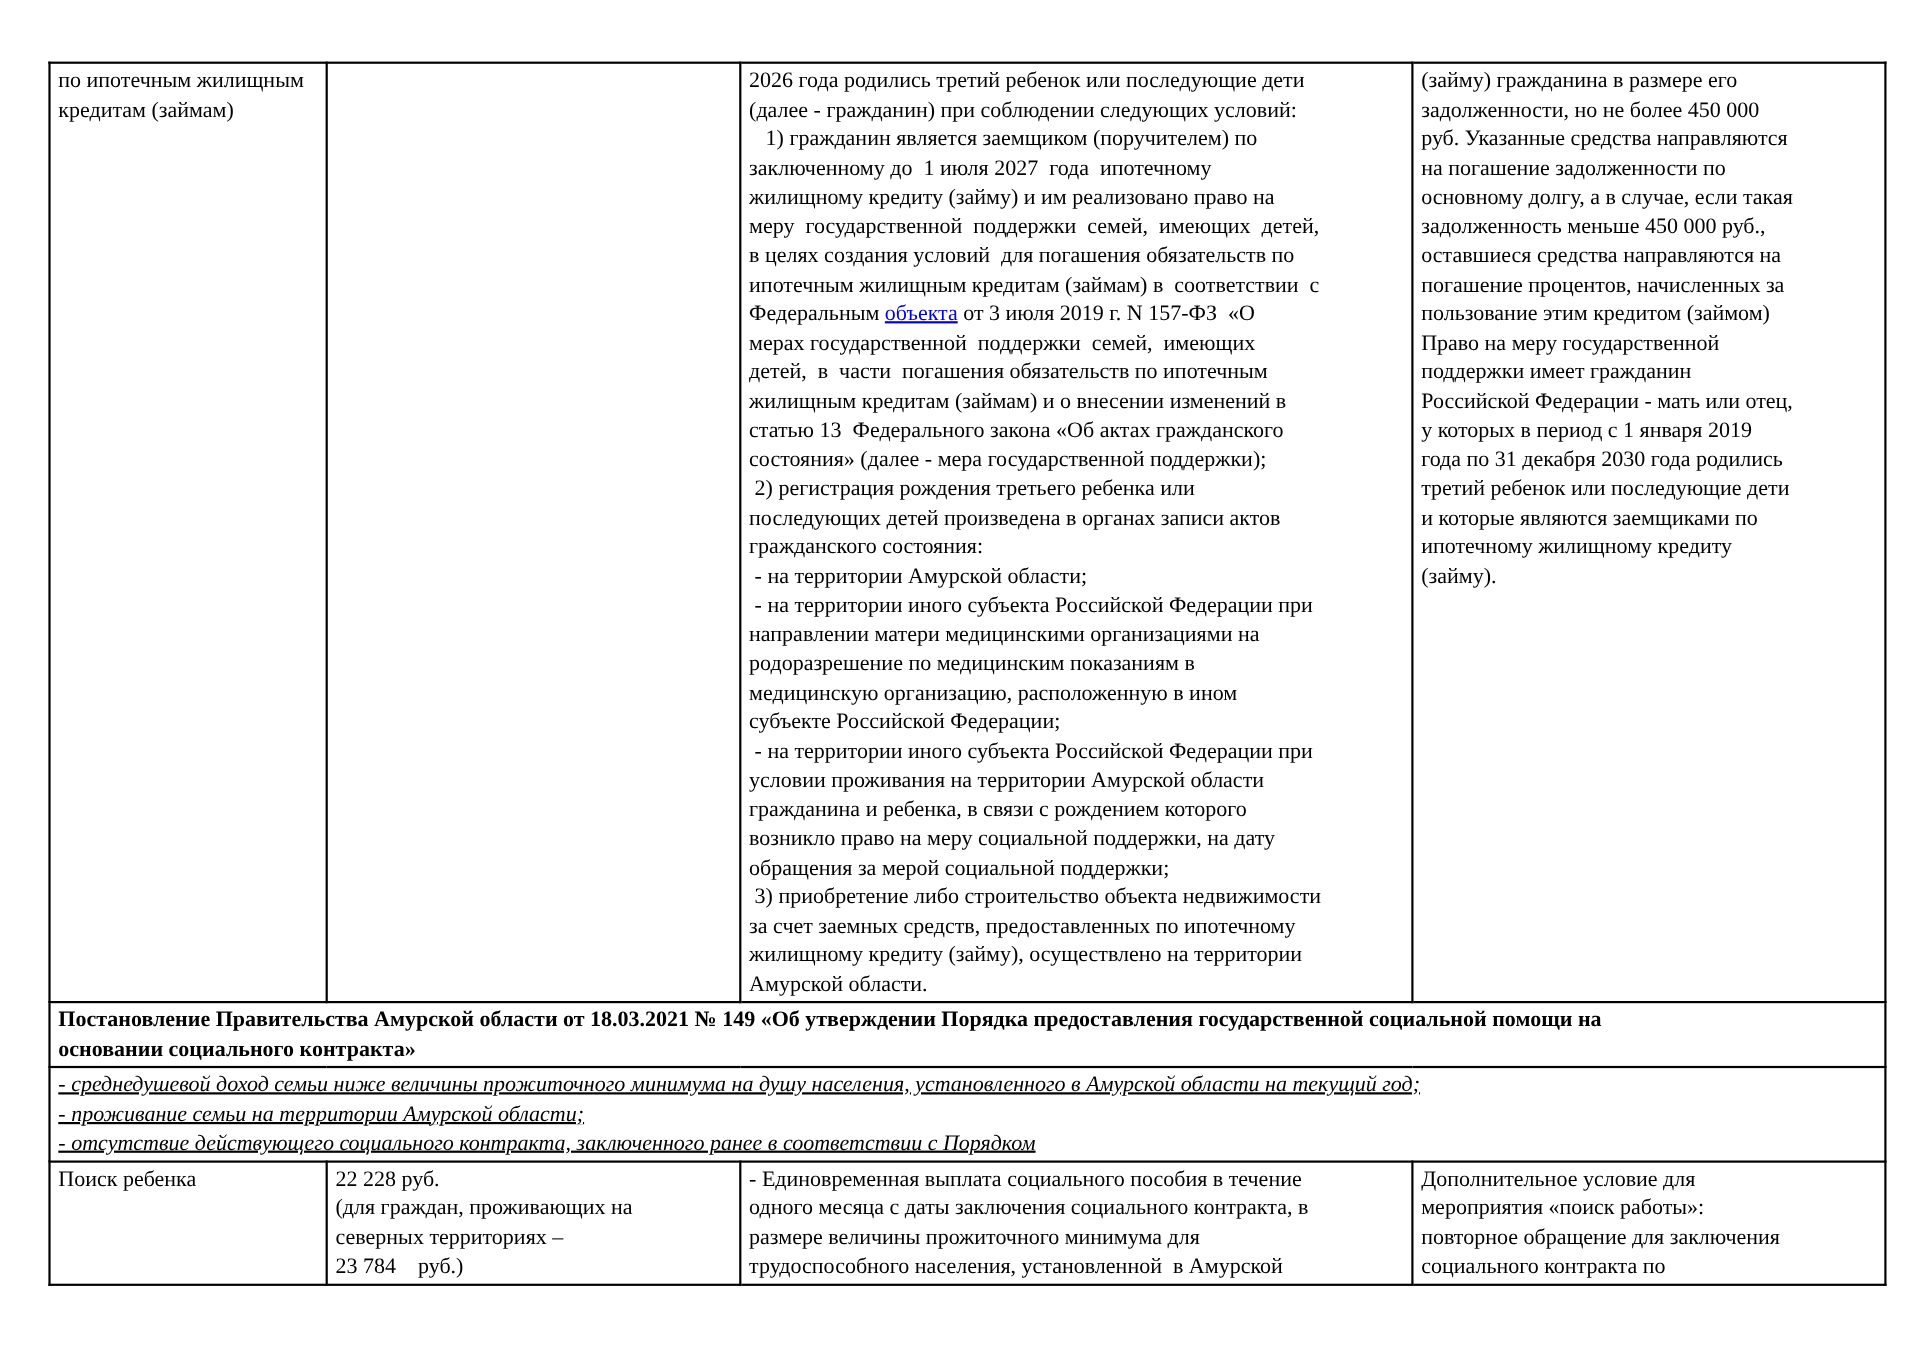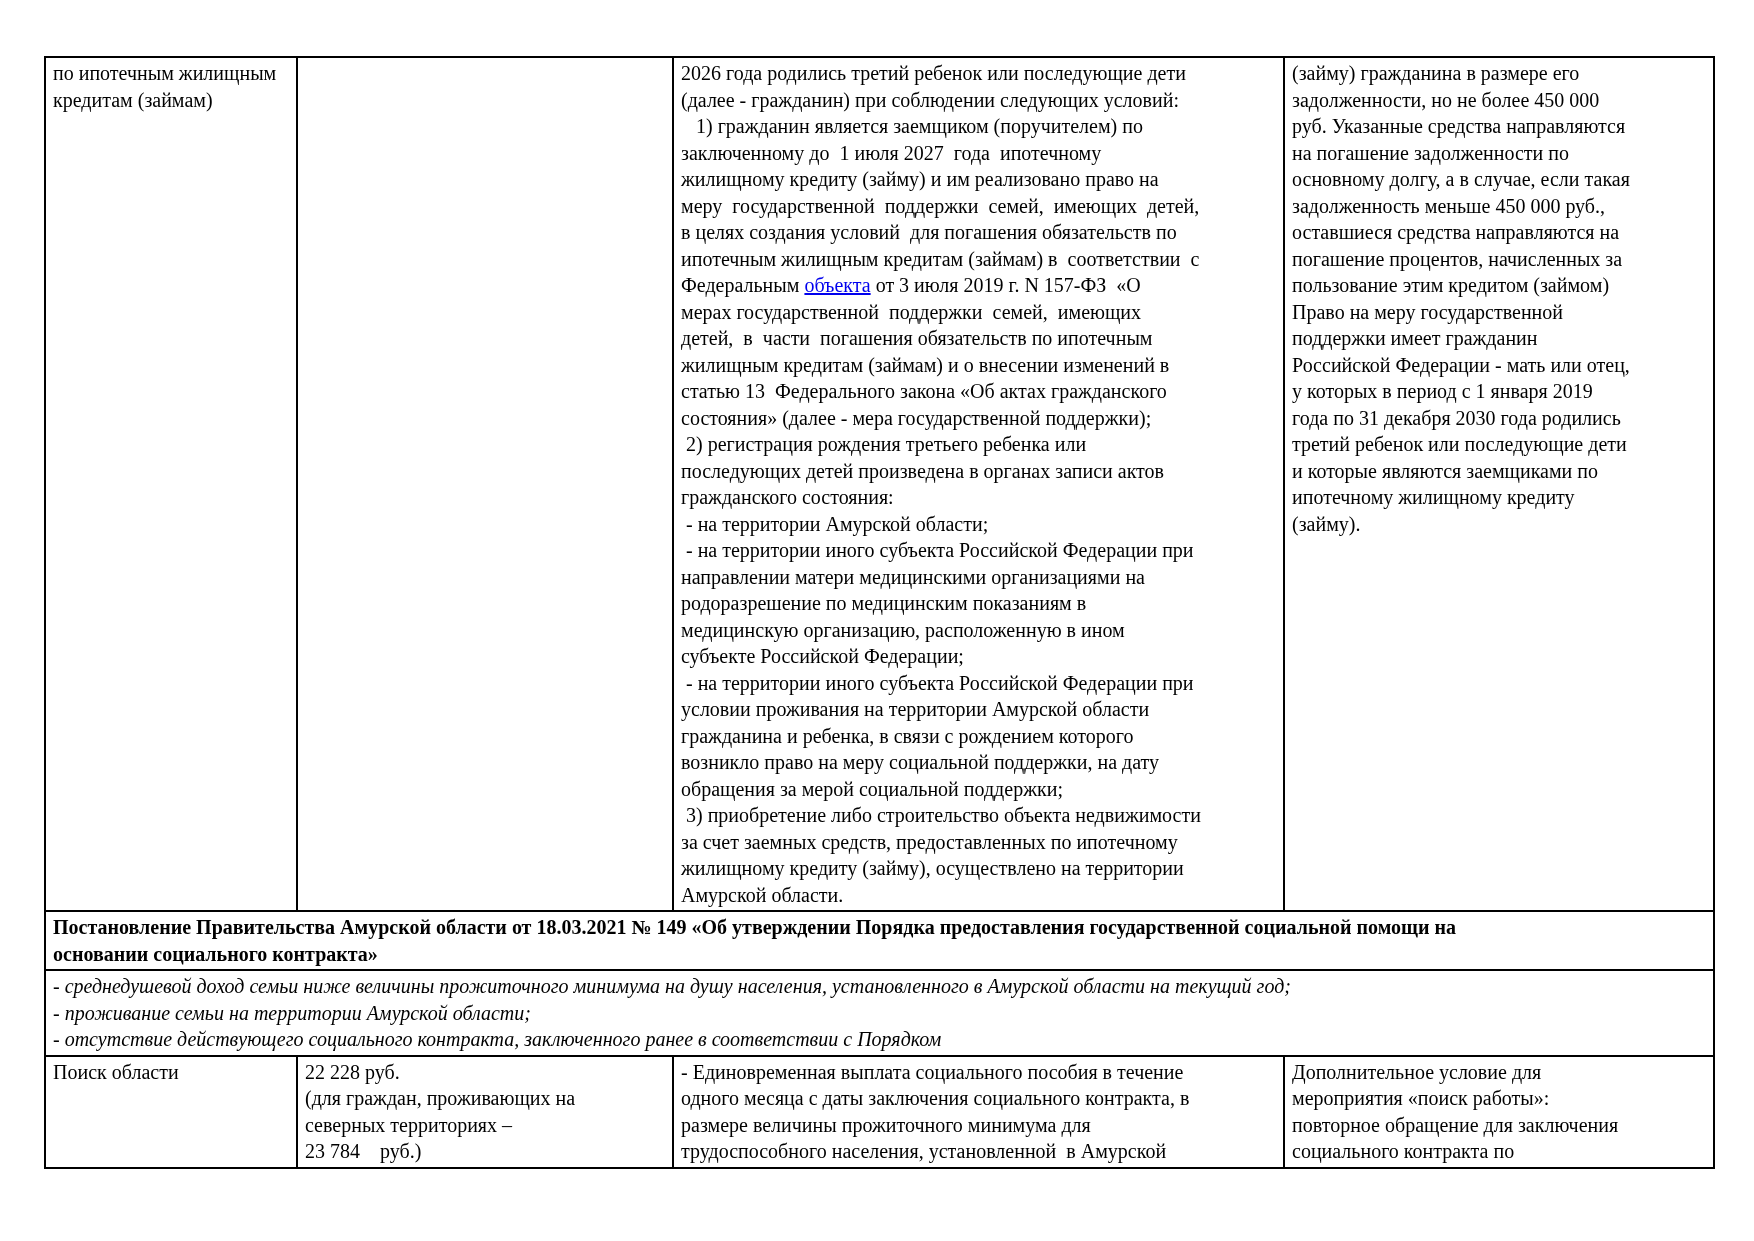--- a/index.html
+++ b/index.html
@@ -39,20 +39,21 @@
   td.cell-tall { height: 845px; }
   td.cell-bold {
     font-weight: bold;
     font-size: 20.5px;
     line-height: 27.5px;
     margin-left: 46px;
   }
   td.cell-italic {
     font-style: italic;
     line-height: 27px;
+    text-decoration: underline;
   }
   td.cell-center { text-align: center; }
   td.cell-last { height: 103px; }
   a.law-link {
     color: #0000ee;
     text-decoration: underline;
     cursor: pointer;
   }
 </style>
 </head>
@@ -124,21 +125,21 @@
       <tr>
         <td class="cell-bold" colspan="4">Постановление Правительства Амурской области от 18.03.2021 № 149 «Об утверждении Порядка предоставления государственной социальной помощи на
 основании социального контракта»</td>
       </tr>
       <tr>
         <td class="cell-italic" colspan="4">- среднедушевой доход семьи ниже величины прожиточного минимума на душу населения, установленного в Амурской области на текущий год;
 - проживание семьи на территории Амурской области;
 - отсутствие действующего социального контракта, заключенного ранее в соответствии с Порядком</td>
       </tr>
       <tr>
-        <td class="cell-last">Поиск области</td>
+        <td class="cell-last">Поиск ребенка</td>
         <td class="cell-last cell-center">22 228 руб.
 (для граждан, проживающих на
 северных территориях –
 23 784    руб.)</td>
         <td class="cell-last">- Единовременная выплата социального пособия в течение
 одного месяца с даты заключения социального контракта, в
 размере величины прожиточного минимума для
 трудоспособного населения, установленной  в Амурской</td>
         <td class="cell-last">Дополнительное условие для
 мероприятия «поиск работы»:

